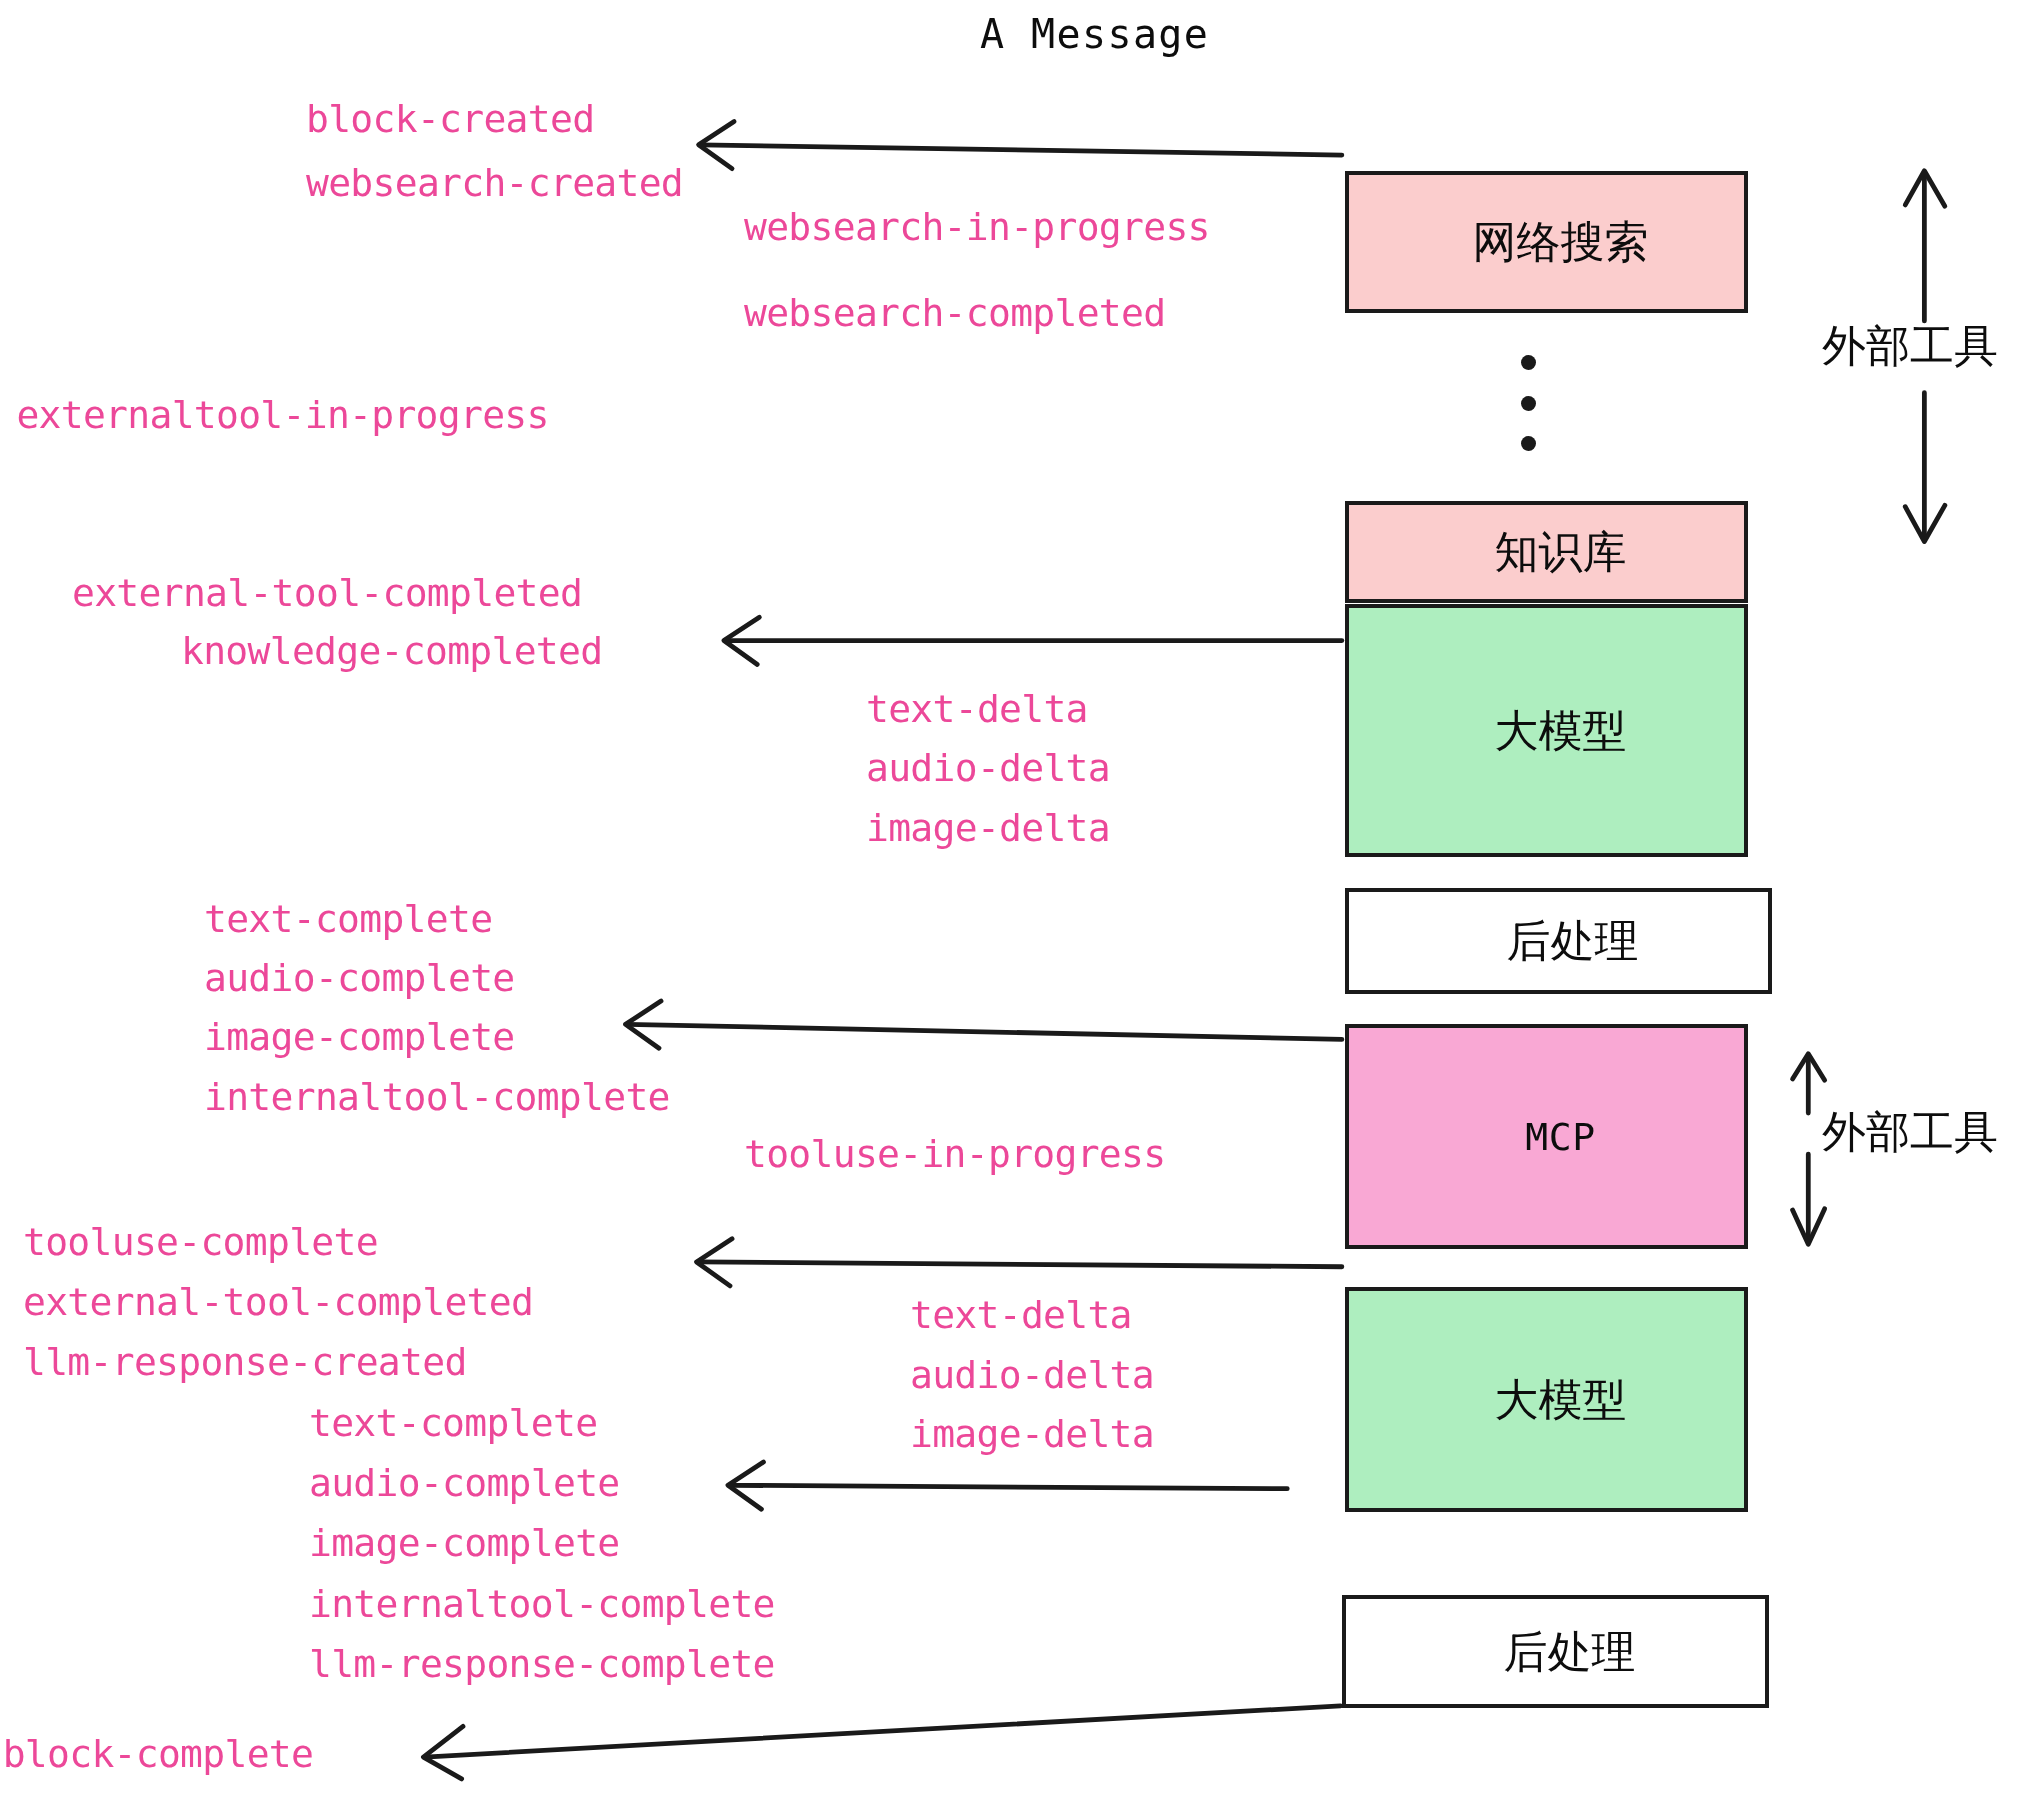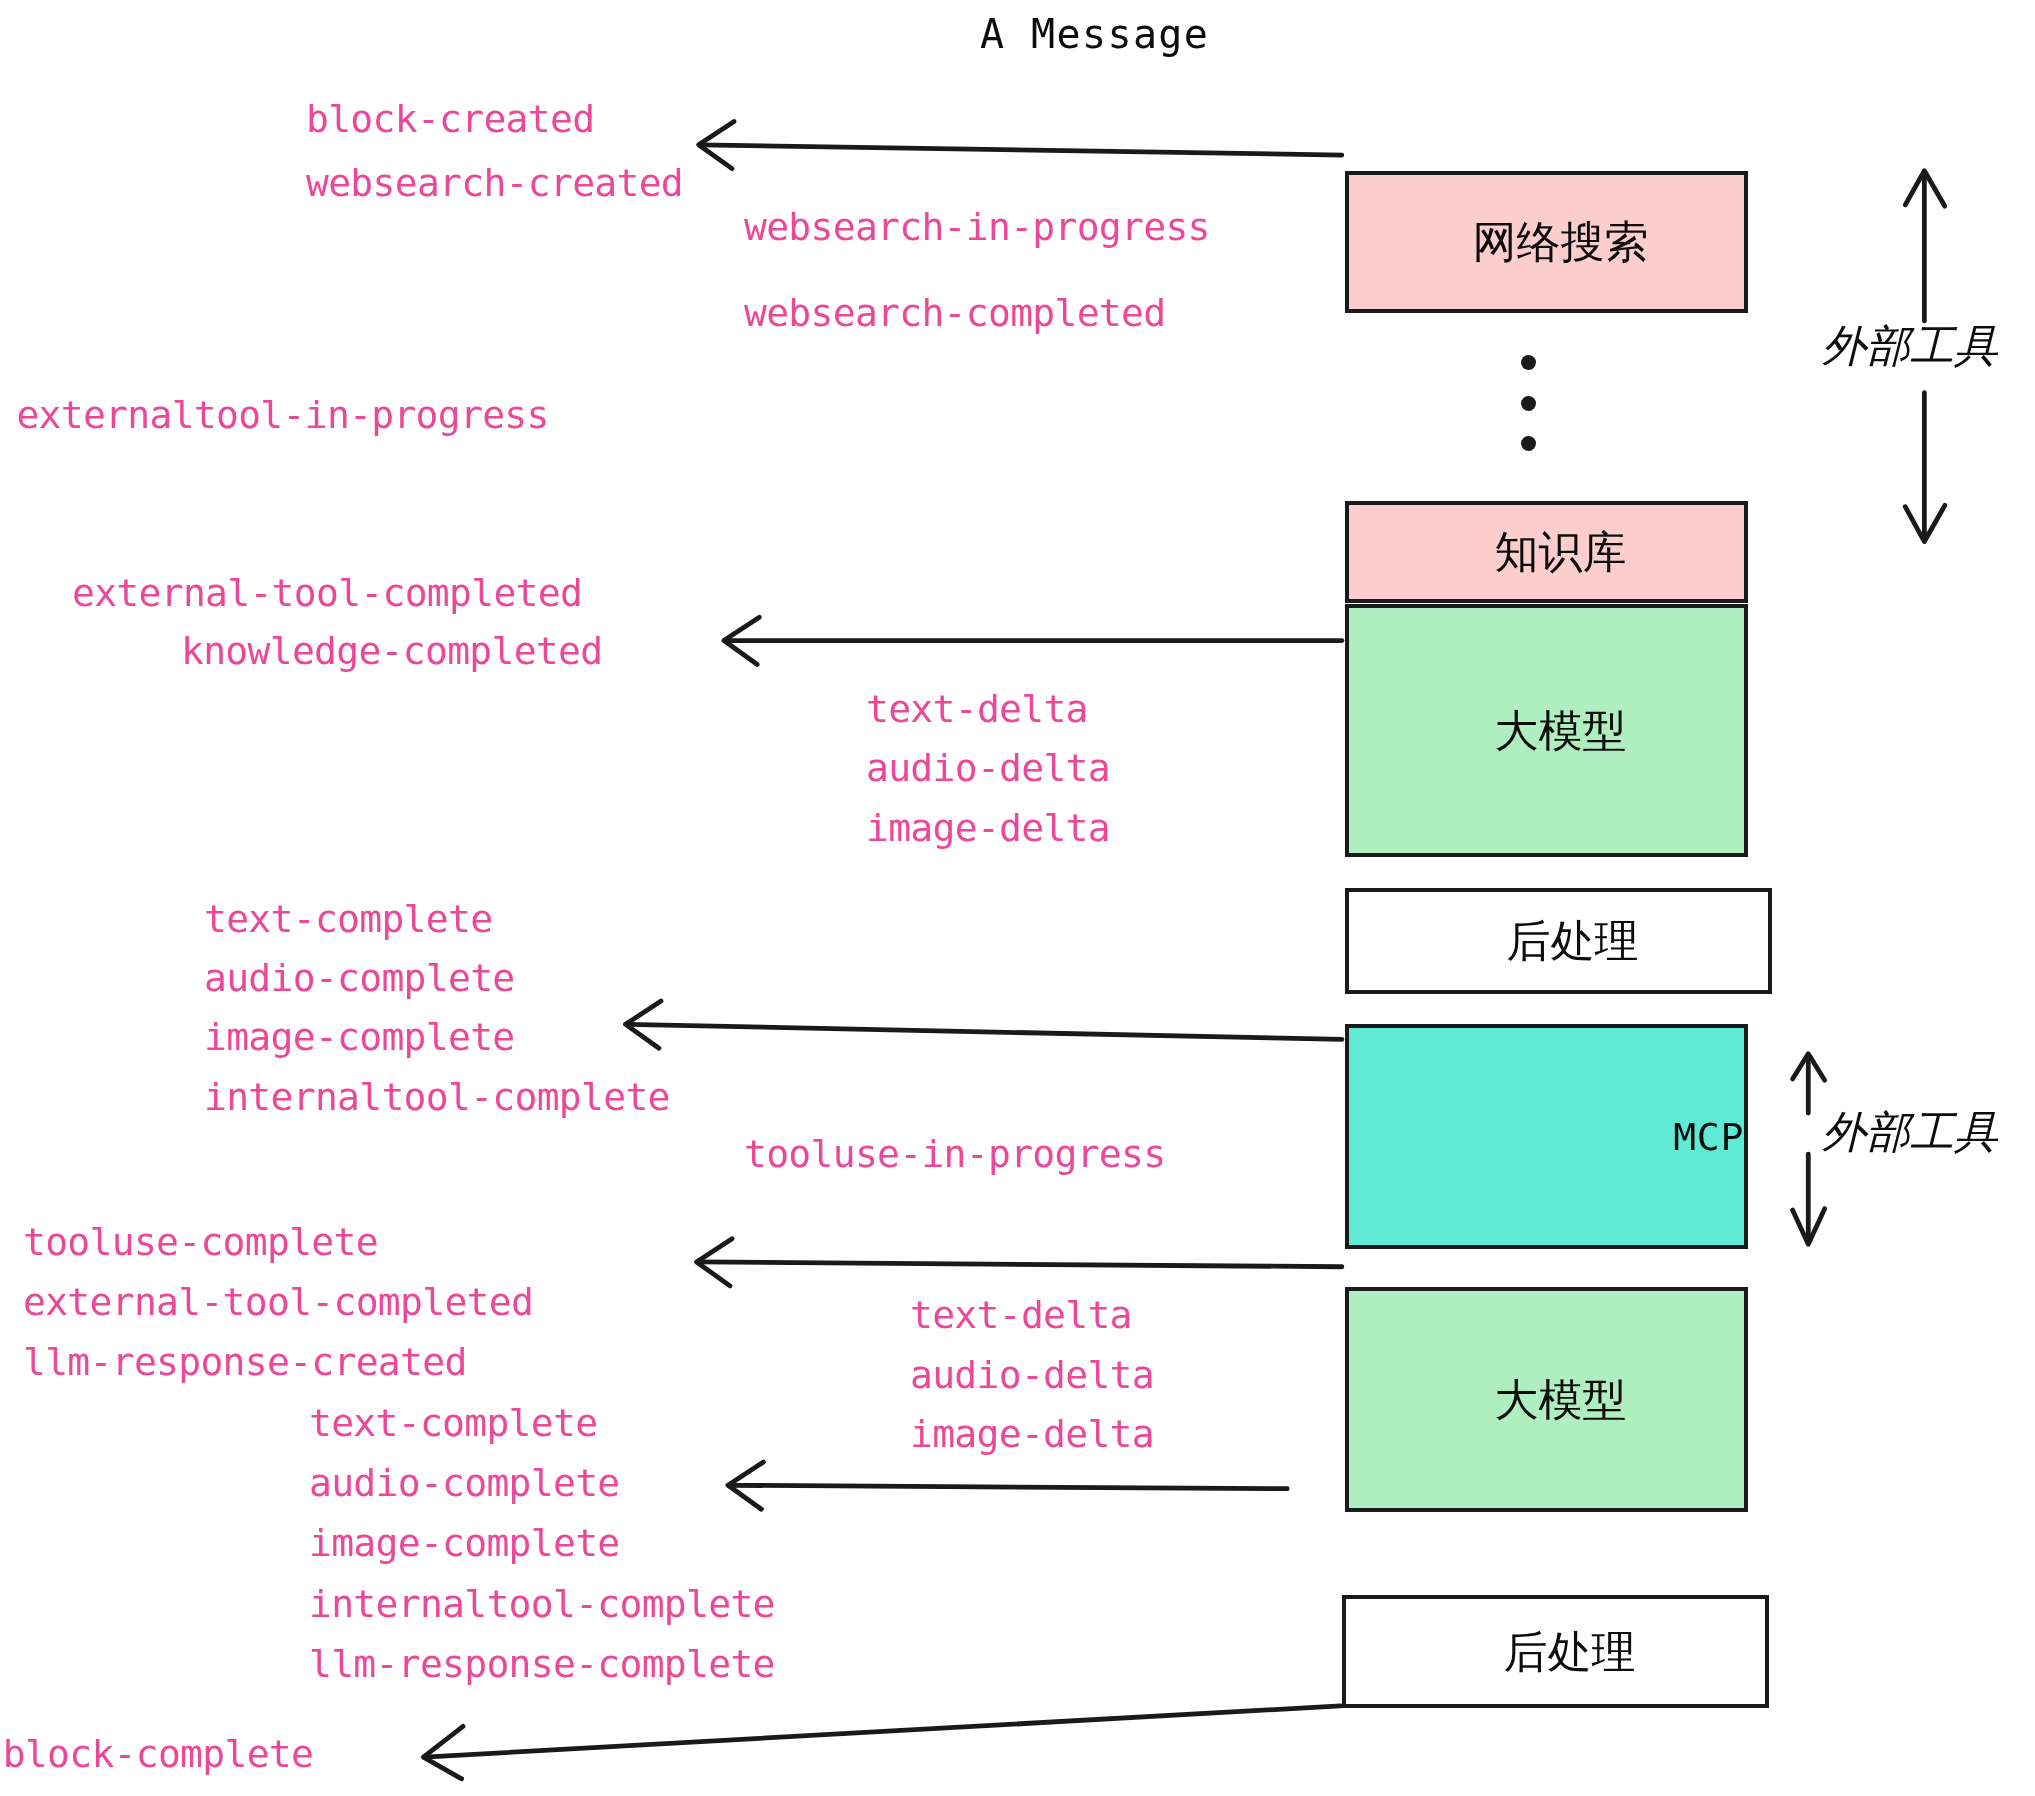--- a/index.html
+++ b/index.html
@@ -53,21 +53,20 @@
     font-size: 38px;
     letter-spacing: 0.7px;
   }
   .sidelabel {
     position: absolute;
     white-space: nowrap;
     color: #0d0d0d;
     font-family: "DejaVu Sans", sans-serif;
     font-size: 44px;
     line-height: 1;
-    font-style: italic;
   }
   .dots {
     position: absolute;
     display: flex;
     flex-direction: column;
     align-items: center;
     justify-content: space-between;
   }
   .dots i {
     display: block;
@@ -142,21 +141,21 @@
   </div>
 
   <div class="node" style="left:1345px; top:604px; width:403px; height:253px; background:#aeeebf;">
     <span class="nlabel">大模型</span>
   </div>
 
   <div class="node" style="left:1345px; top:888px; width:427px; height:106px; background:#ffffff;">
     <span class="nlabel">后处理</span>
   </div>
 
-  <div class="node mcp" style="left:1345px; top:1024px; width:403px; height:225px; background:#5eead4;justify-content:flex-end;">
+  <div class="node mcp" style="left:1345px; top:1024px; width:403px; height:225px; background:#f9a8d4;">
     <span class="nlabel">MCP</span>
   </div>
 
   <div class="node" style="left:1345px; top:1287px; width:403px; height:225px; background:#aeeebf;">
     <span class="nlabel">大模型</span>
   </div>
 
   <div class="node" style="left:1342px; top:1595px; width:427px; height:113px; background:#ffffff;">
     <span class="nlabel">后处理</span>
   </div>

